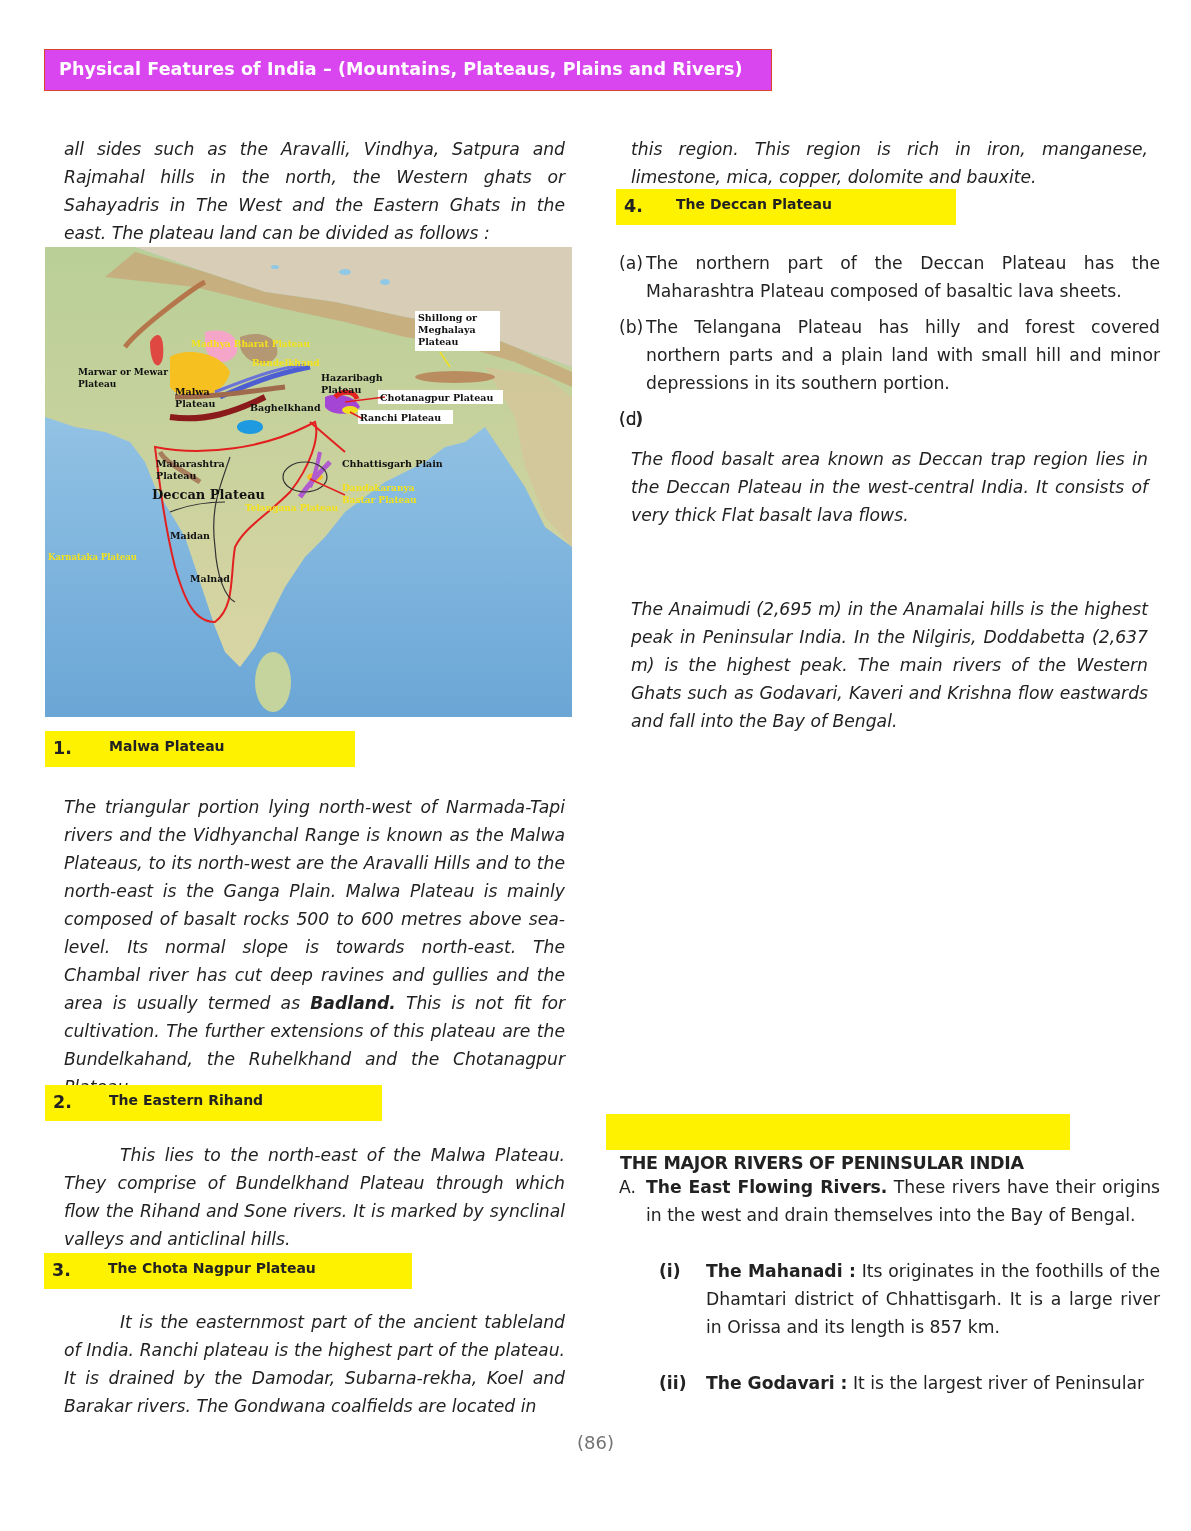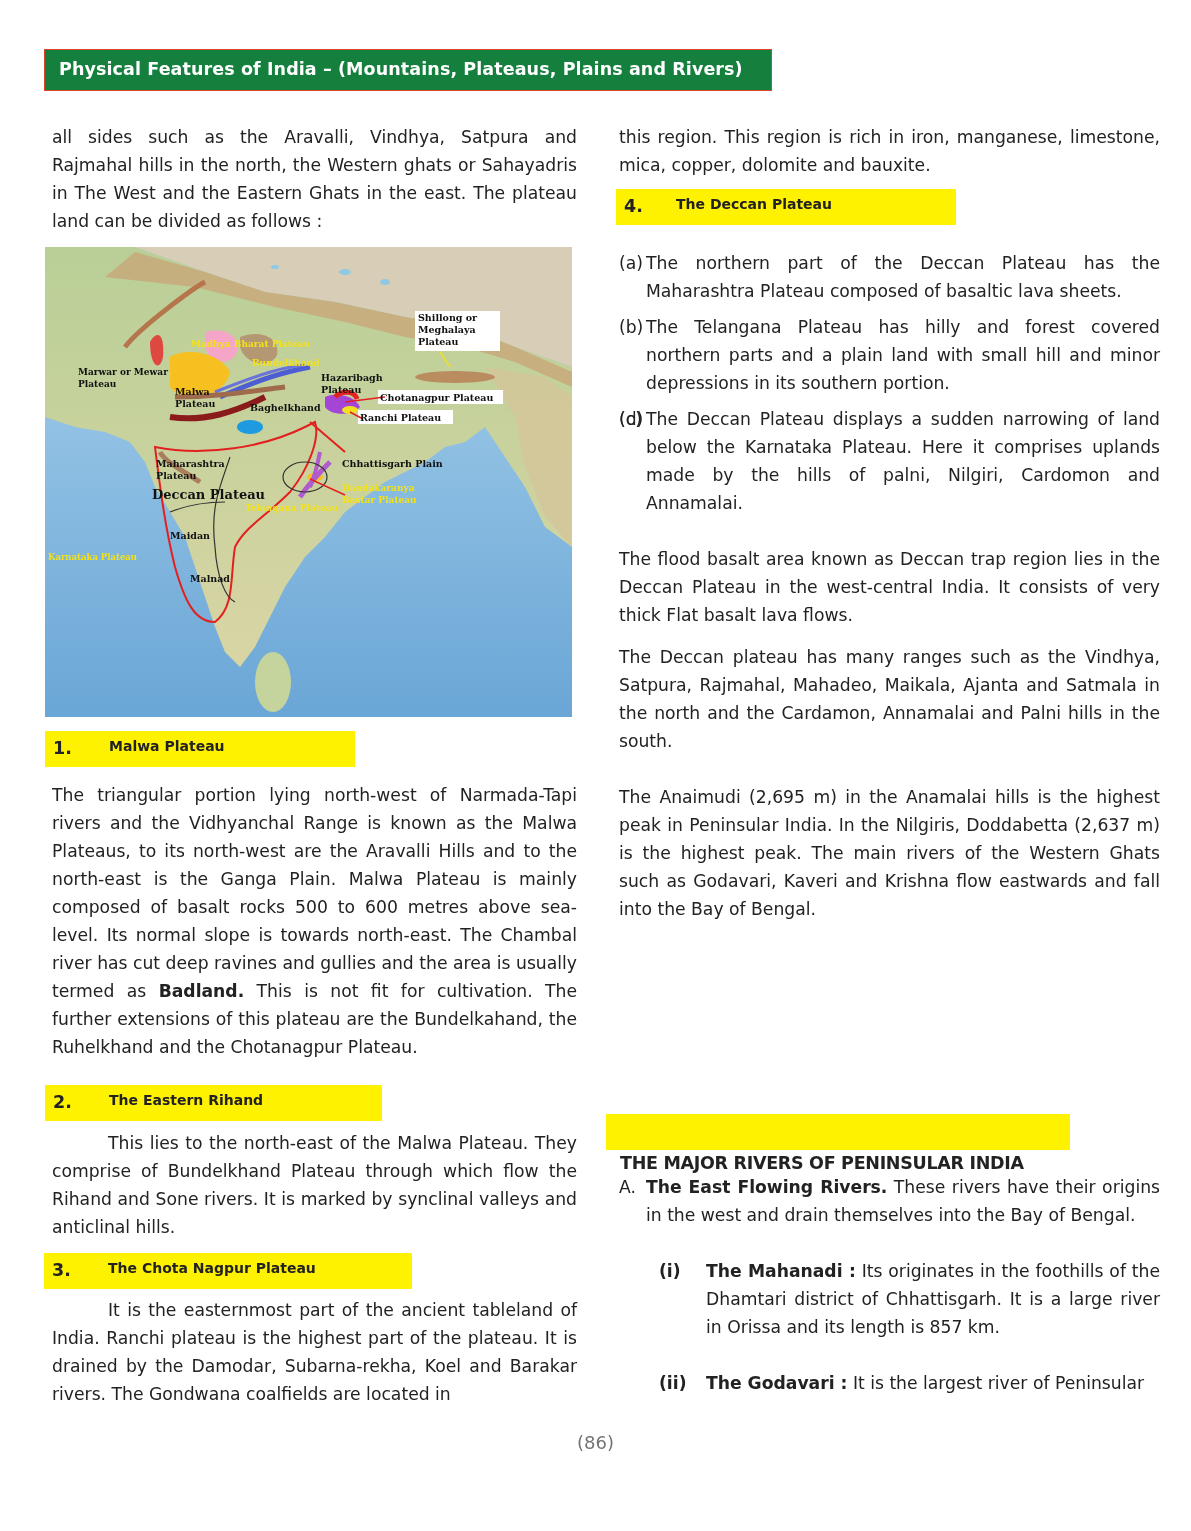--- a/index.html
+++ b/index.html
@@ -1,25 +1,25 @@
 <!DOCTYPE html>
 <html><head>
 <meta charset="utf-8">
 <style>
   html, body { margin:0; padding:0; }
   body { width:1191px; height:1531px; background:#ffffff; position:relative; overflow:hidden;
          font-family:"DejaVu Sans", sans-serif; color:#222222; }
-  .title-bar { position:absolute; left:44px; top:49px; width:728px; height:42px; background:#15803d;
+  .title-bar { position:absolute; left:44px; top:49px; width:728px; height:42px; background:#d946ef;
                border:1px solid #d9452b; box-sizing:border-box; }
   .title-bar span { position:absolute; left:14px; top:9px; color:#ffffff; font-weight:bold; font-size:17.5px;
                     letter-spacing:0.1px; white-space:nowrap; }
   .col { position:absolute; font-size:17.2px; line-height:28px; }
   .col-left { left:52px; width:525px; }
   .col-right { left:619px; width:541px; }
-  p { margin:0; text-align:justify; }
+  p { margin:12px; text-align:justify;font-style:italic; }
   .indent { text-indent:56px; }
   .hl { position:absolute; background:#fff200; height:36px; box-sizing:border-box; }
   .hl .num { position:absolute; left:8px; top:7px; font-weight:bold; font-size:17.5px; }
   .hl .txt { position:absolute; left:64px; top:7px; font-weight:bold; font-size:14px; white-space:nowrap; }
   .hl .full { position:absolute; left:14px; top:7px; font-weight:bold; font-size:17.5px; white-space:nowrap; letter-spacing:-0.3px;margin-top:32px; }
   .list-item { position:relative; padding-left:27px; text-align:justify; }
   .list-item .lbl { position:absolute; left:0; top:0; }
   .map { position:absolute; left:45px; top:247px; width:527px; height:470px; overflow:hidden; }
   .map svg { display:block; }
   .maplbl { font-family:"DejaVu Serif", serif; font-weight:bold; }
@@ -170,26 +170,24 @@
   <div class="list-item">
     <span class="lbl">(b)</span>
     <span>The Telangana Plateau has hilly and forest covered northern parts and a plain land with small hill and minor depressions in its southern portion.</span>
   </div>
   <div style="height:8px;"></div>
   <div class="list-item">
     <span class="lbl">(c)</span>
   </div>
   <div class="list-item">
     <span class="lbl">(d)</span>
-    <span>The Deccan Plateau displays a sudden narrowing of land below the Karnataka Plateau. Here it comprises uplands made by the hills of palni, Nilgiri, Cardomon and Annamalai.</span>
   </div>
   <div style="height:28px;"></div>
   <p>The flood basalt area known as Deccan trap region lies in the Deccan Plateau in the west-central India. It consists of very thick Flat basalt lava flows.</p>
   <div style="height:14px;"></div>
-  <p>The Deccan plateau has many ranges such as the Vindhya, Satpura, Rajmahal, Mahadeo, Maikala, Ajanta and Satmala in the north and the Cardamon, Annamalai and Palni hills in the south.</p>
   <div style="height:28px;"></div>
   <p>The Anaimudi (2,695 m) in the Anamalai hills is the highest peak in Peninsular India. In the Nilgiris, Doddabetta (2,637 m) is the highest peak. The main rivers of the Western Ghats such as Godavari, Kaveri and Krishna flow eastwards and fall into the Bay of Bengal.</p>
 </div>
 
 <div class="hl" style="left:606px; top:1114px; width:464px;">
   <span class="full">THE MAJOR RIVERS OF PENINSULAR INDIA</span>
 </div>
 
 <div class="col col-right" style="top:1173px;">
   <div class="list-item">

